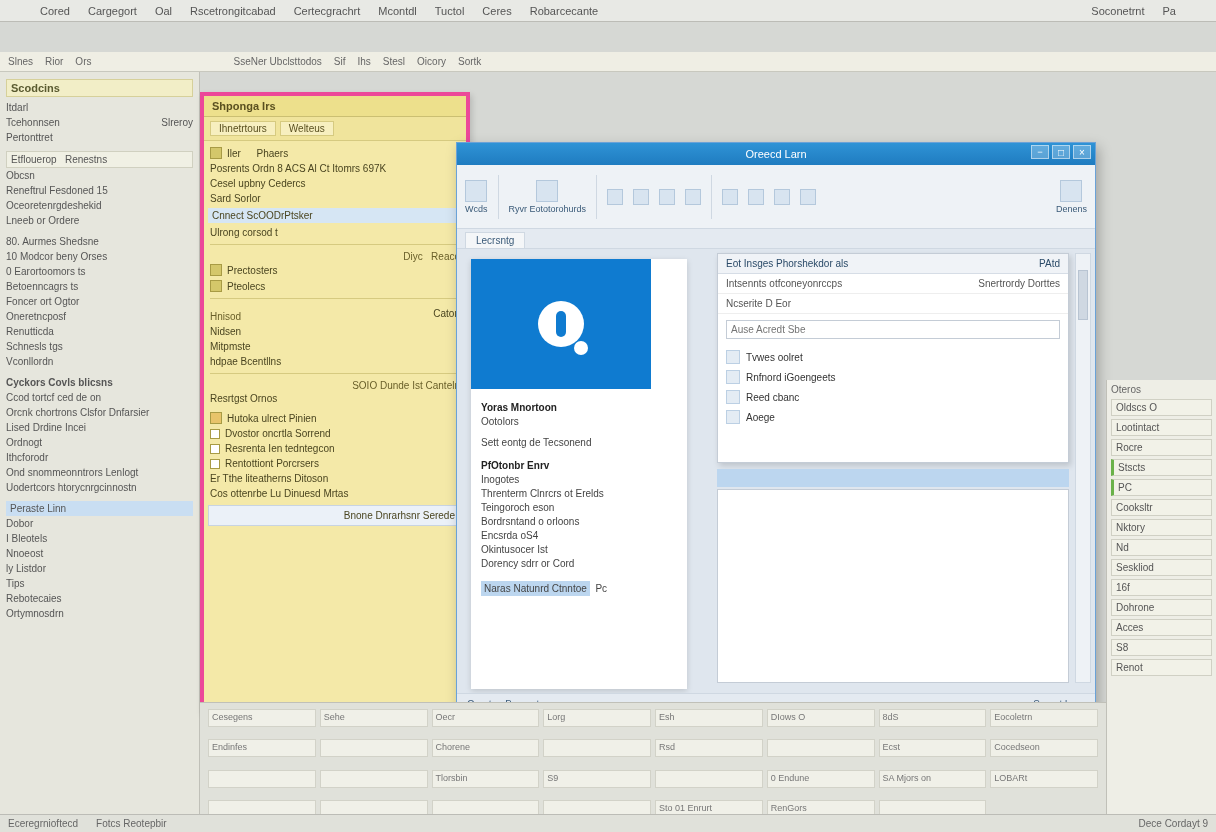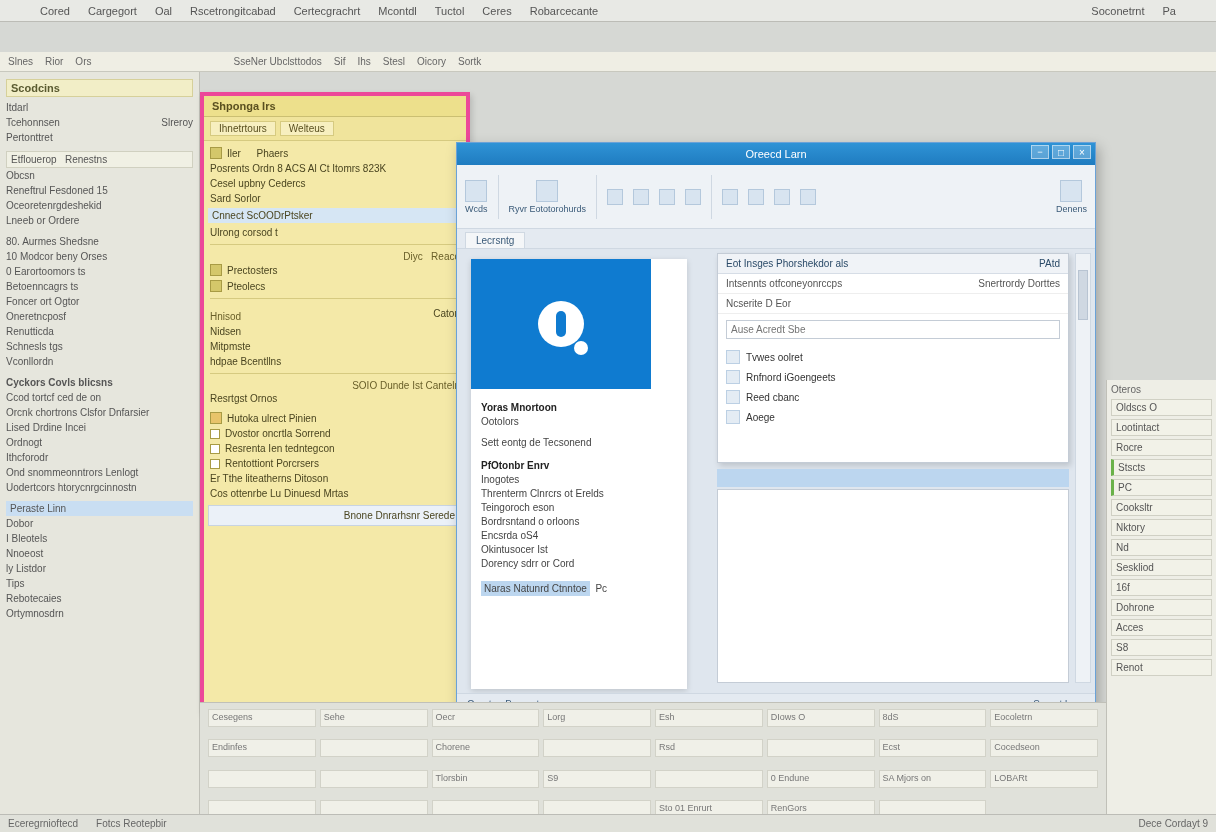--- a/index.html
+++ b/index.html
@@ -160,21 +160,21 @@
 </div>
 
 <div class="yellow-win">
   <div class="y-header">Shponga Irs</div>
   <div class="y-tabs">
     <span>Ihnetrtours</span>
     <span>Welteus</span>
   </div>
   <div class="y-body">
     <div class="item"><span class="ic"></span><span>Iler</span>&nbsp;&nbsp;<span>Phaers</span></div>
-    <div class="item">Posrents  Ordn 8 ACS Al Ct Itomrs  823K</div>
+    <div class="item">Posrents  Ordn 8 ACS Al Ct Itomrs  697K</div>
     <div class="item">Cesel upbny Cedercs</div>
     <div class="item">Sard   Sorlor</div>
     <div class="item" style="background:#d6e6f4;padding:2px 4px;margin:2px -2px">Cnnect  ScOODrPtsker</div>
     <div class="item">Ulrong corsod t</div>
     <div class="sep"></div>
     <div class="sec"><span>Diyc</span>&nbsp;&nbsp;<span class="ic" style="display:inline-block"></span>&nbsp;<span>Reaco</span></div>
     <div class="item">
         <span class="ic"></span>
         <span>Prectosters</span>
       </div>

